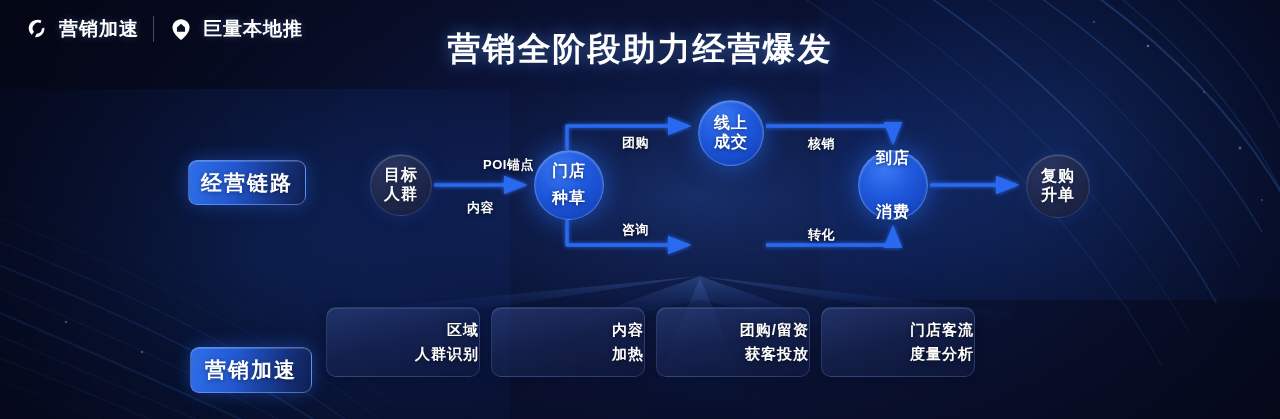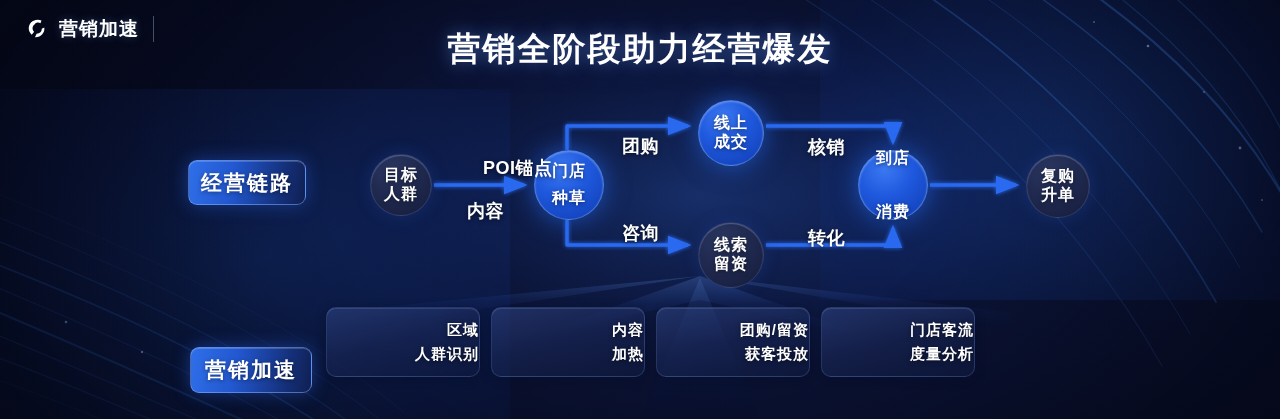--- a/index.html
+++ b/index.html
@@ -98,21 +98,21 @@
   #node-audience { left: 370px; top: 154px; width: 62px; height: 62px; }
   #node-store    { left: 534px; top: 150px; width: 70px; height: 70px; gap: 8px; }
   #node-online   { left: 698px; top: 100px; width: 66px; height: 66px; }
   #node-lead     { left: 698px; top: 222px; width: 66px; height: 66px; }
   #node-instore  { left: 858px; top: 150px; width: 70px; height: 70px; gap: 35px; }
   #node-repeat   { left: 1026px; top: 154px; width: 64px; height: 64px; }
 
   
   .edge-label {
     position: absolute; z-index: 6;
-    color: #ffffff; font-size: 18px; font-weight: bold; letter-spacing: 0.5px;
+    color: #ffffff; font-size: 13px; font-weight: bold; letter-spacing: 0.5px;
     white-space: nowrap;
     text-shadow: 0 1px 4px rgba(0,0,0,0.65);
   }
   #lbl-poi    { left: 455px; top: 156px; margin-left: 28px; }
   #lbl-content{ left: 467px; top: 199px; }
   #lbl-tuan   { left: 622px; top: 134px; }
   #lbl-hexiao { left: 808px; top: 135px; }
   #lbl-zixun  { left: 622px; top: 221px; }
   #lbl-zhuanhua{ left: 808px; top: 226px; }
 
@@ -210,20 +210,28 @@
     <div class="logo-group">
       <svg class="logo-mark" viewBox="0 0 32 32">
         <path d="M16 3 L27 9.5 L27 22.5 L16 29 L5 22.5 L5 9.5 Z" fill="none" stroke="#ffffff" stroke-width="0"></path>
         <path d="M10.5 6.5 C5 10 4 18 9.5 23 L12.5 19.5 C9.5 16.5 10 12 13.5 9.8 Z" fill="#ffffff"></path>
         <path d="M25 14 C26 20.5 20.5 26.5 13.5 26 L15.5 21.8 C19.5 21.8 22 19.2 21.8 15.8 Z" fill="#ffffff"></path>
         <path d="M21.5 5.5 C16 3.5 10.5 5.5 8 9.5 L12.8 10 C15 7.8 18.2 7.5 20.3 9 Z" fill="#ffffff"></path>
       </svg>
       <div class="logo-text">营销加速</div>
     </div>
     <div class="logo-divider"></div>
+    <div class="logo-group">
+      <svg class="logo-mark" viewBox="0 0 32 32">
+        <path d="M16 3 L28 10 L28 22 L16 29 L4 22 L4 10 Z" fill="#ffffff" opacity="0.0"></path>
+        <path d="M16 4 C10 4 5.5 8.6 5.5 14.2 C5.5 20 12 27 16 29.5 C20 27 26.5 20 26.5 14.2 C26.5 8.6 22 4 16 4 Z" fill="#ffffff"></path>
+        <path d="M16 9.5 L21 14 L21 19.5 L11 19.5 L11 14 Z" fill="#0a1024"></path>
+      </svg>
+      <div class="logo-text">巨量本地推</div>
+    </div>
   </div>
 
   <div class="page-title">营销全阶段助力经营爆发</div>
 
   <svg class="bg-svg" style="z-index:4;" viewBox="0 0 1280 419">
     <defs>
       <marker id="arrowBlue" viewBox="0 0 10 8" refX="8.6" refY="4" markerWidth="7" markerHeight="6" orient="auto-start-reverse">
         <path d="M 0 0 L 10 4 L 0 8 Z" fill="#2b6bf0"></path>
       </marker>
       <filter id="lineGlow" x="-30%" y="-200%" width="160%" height="500%">
@@ -262,24 +270,20 @@
     <span>人群</span>
   </div>
   <div class="node bright" id="node-store">
     <span>门店</span>
     <span>种草</span>
   </div>
   <div class="node bright" id="node-online">
     <span>线上</span>
     <span>成交</span>
   </div>
-  <div class="node dark" id="node-lead">
-    <span>线索</span>
-    <span>留资</span>
-  </div>
   <div class="node bright" id="node-instore">
     <span>到店</span>
     <span>消费</span>
   </div>
   <div class="node dark" id="node-repeat">
     <span>复购</span>
     <span>升单</span>
   </div>
 
   <div class="edge-label" id="lbl-poi">POI锚点</div>

